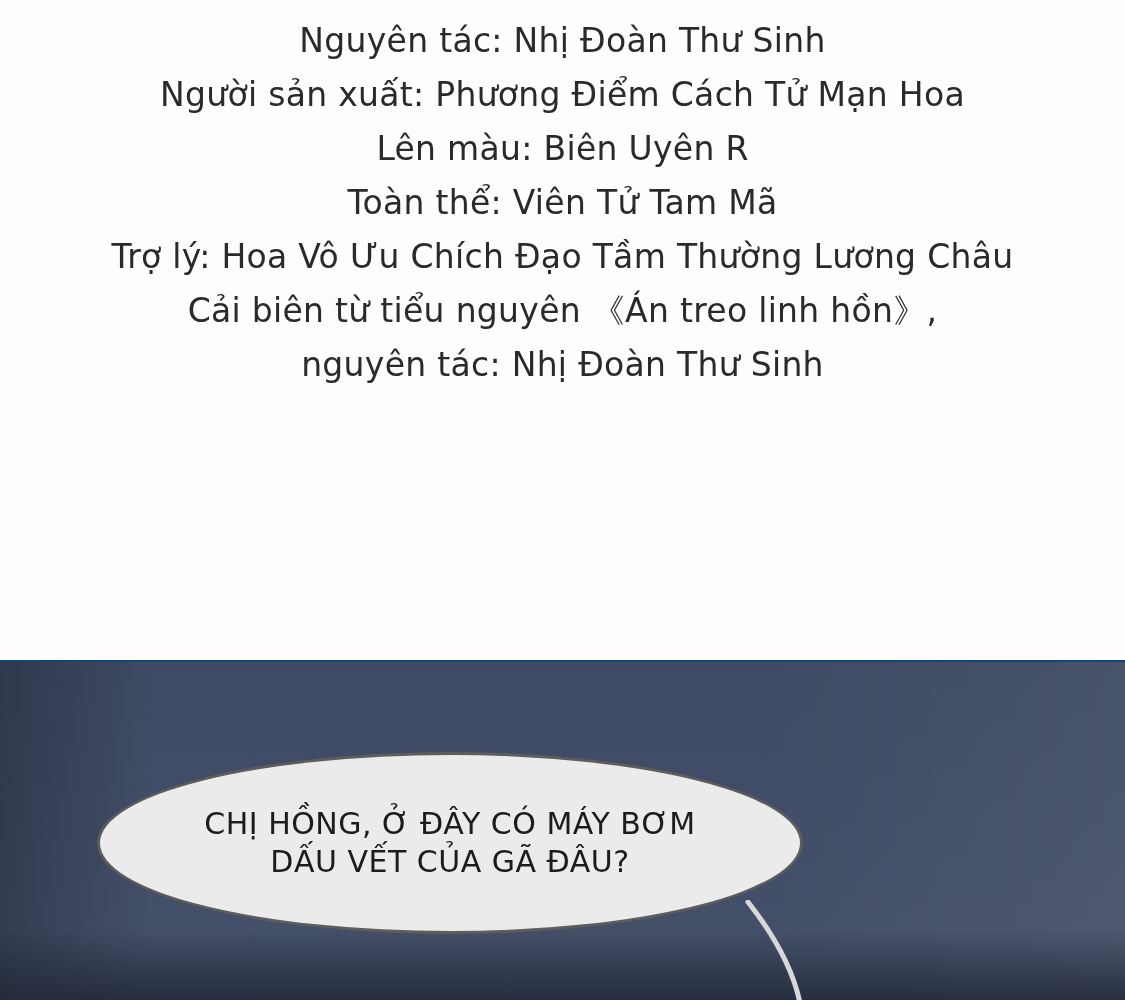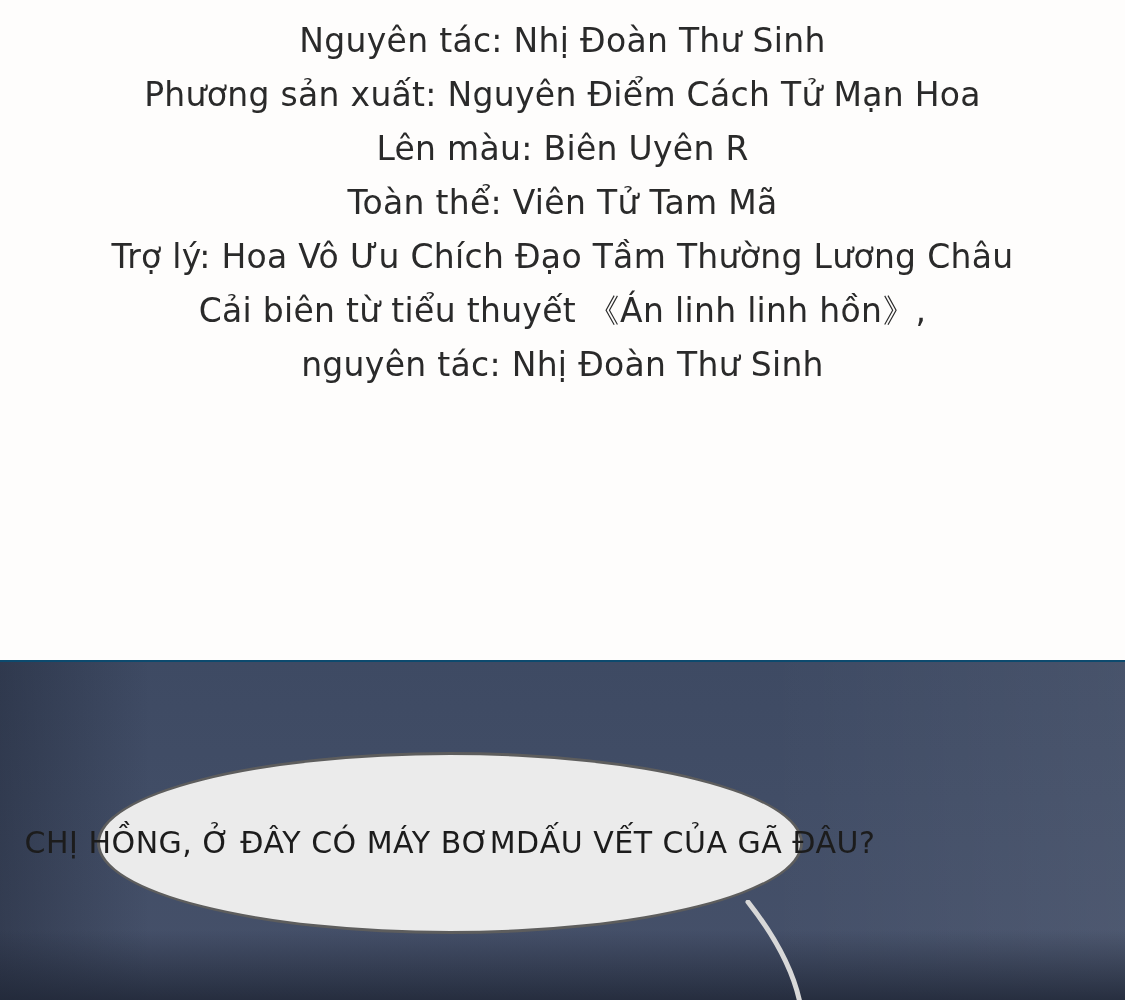--- a/index.html
+++ b/index.html
@@ -85,20 +85,21 @@
     position: absolute;
     left: 97px;
     top: 90px;
     width: 706px;
     height: 182px;
     background: #ebebeb;
     border: 3px solid #5d5d5d;
     border-radius: 50% / 50%;
     box-sizing: border-box;
     display: flex;
+    flex-direction: column;
     align-items: center;
     justify-content: center;
   }
   .balloon-line {
     font-family: "DejaVu Sans", sans-serif;
     font-size: 30px;
     line-height: 38px;
     color: #1c1c1c;
     text-align: center;
     white-space: nowrap;
@@ -112,25 +113,25 @@
     height: 105px;
   }
 </style>
 </head>
 <body>
 
 <div id="page">
 
   <div class="credits">
     <div class="credit-line">Nguyên tác: Nhị Đoàn Thư Sinh</div>
-    <div class="credit-line">Phương sản xuất: Nguyên Điểm Cách Tử Mạn Hoa</div>
+    <div class="credit-line">Người sản xuất: Phương Điểm Cách Tử Mạn Hoa</div>
     <div class="credit-line">Lên màu: Biên Uyên R</div>
     <div class="credit-line">Toàn thể: Viên Tử Tam Mã</div>
     <div class="credit-line">Trợ lý: Hoa Vô Ưu Chích Đạo Tầm Thường Lương Châu</div>
-    <div class="credit-line">Cải biên từ tiểu thuyết 《Án linh linh hồn》,</div>
+    <div class="credit-line">Cải biên từ tiểu nguyên 《Án treo linh hồn》,</div>
     <div class="credit-line">nguyên tác: Nhị Đoàn Thư Sinh</div>
   </div>
 
   <div class="panel">
     <div class="panel-dark-left"></div>
     <div class="panel-wall-light"></div>
     <div class="panel-floor"></div>
 
     <svg class="balloon-tail" viewBox="0 0 70 105" xmlns="http://www.w3.org/2000/svg">
       <path d="M8 2 C 30 30, 52 65, 60 103" stroke="#d8d8d8" stroke-width="5" fill="none" stroke-linecap="round"></path>

